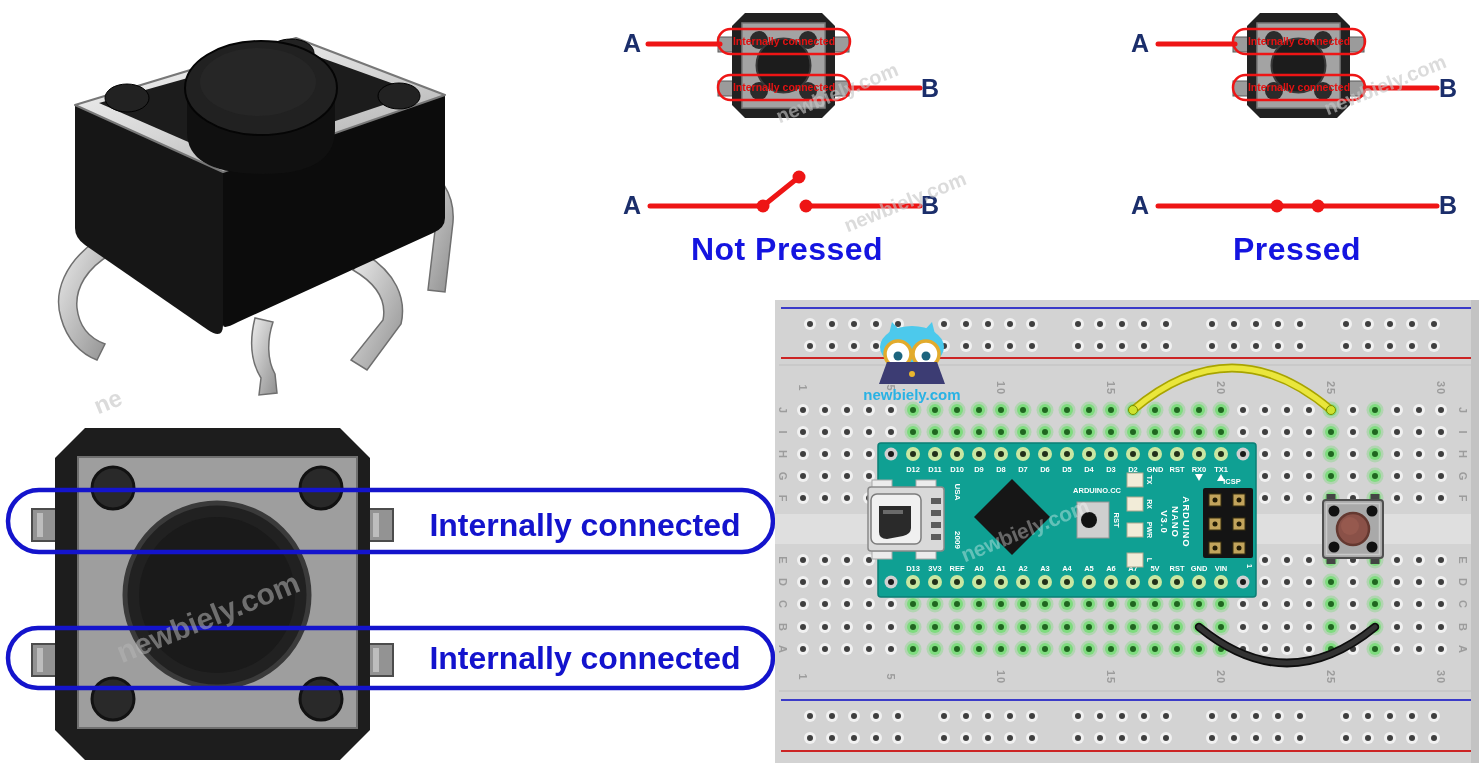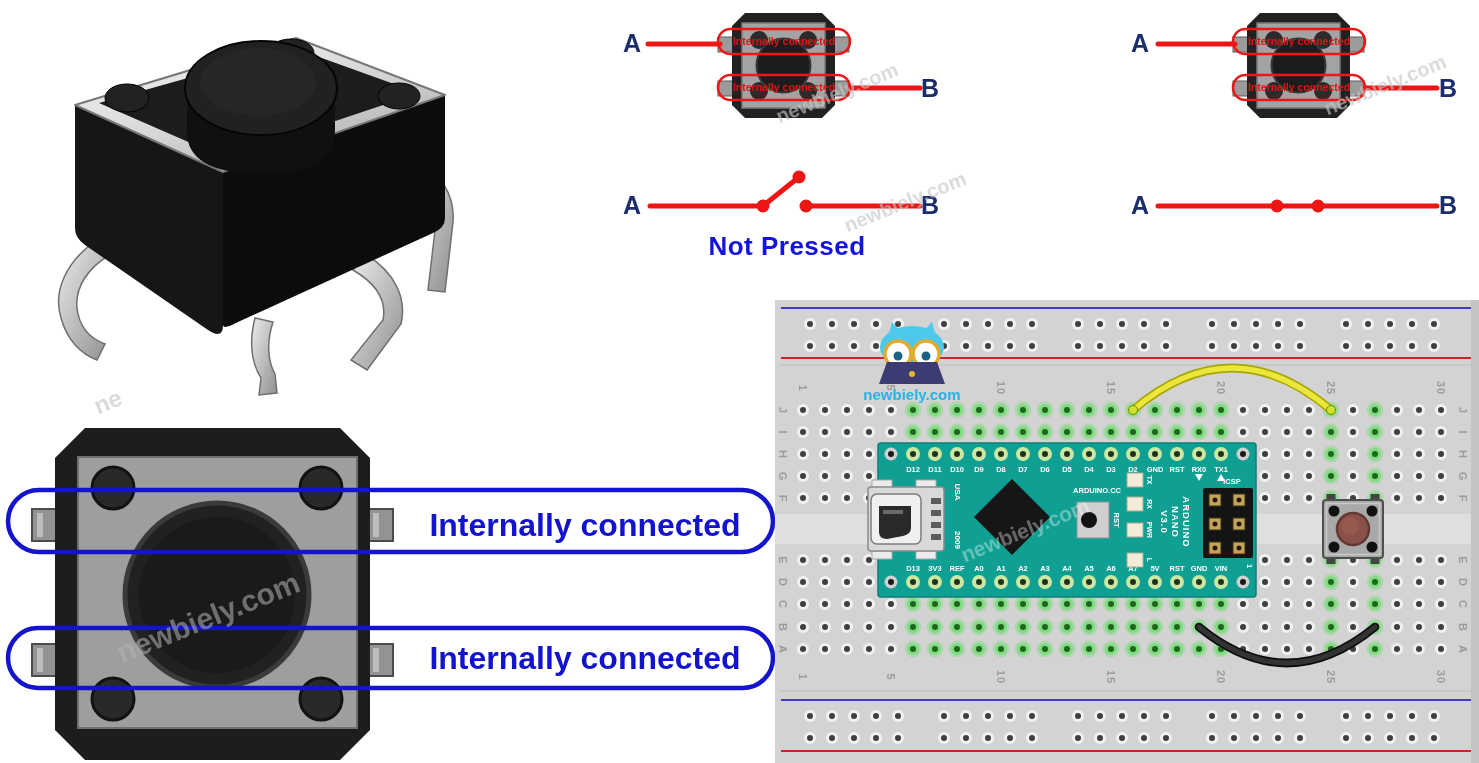--- a/index.html
+++ b/index.html
@@ -1,21 +1,21 @@
 <!DOCTYPE html>
 <html><head>
 <meta charset="utf-8">
 <style>
   html,body{margin:0;padding:0;background:#fff;}
   #canvas{position:relative;width:1479px;height:763px;background:#ffffff;overflow:hidden;
           font-family:"Liberation Sans",sans-serif;}
   .abs{position:absolute;}
   .terminal{position:absolute;width:40px;height:32px;line-height:32px;text-align:center;
             font-size:25px;font-weight:bold;color:#1b2e6b;}
-  .caption{position:absolute;width:250px;text-align:center;font-size:26px;font-weight:bold;
+  .caption{position:absolute;width:250px;text-align:center;font-size:32px;font-weight:bold;
            color:#1414e0;letter-spacing:.5px;}
   .internal-sm{position:absolute;width:124px;height:15px;line-height:15px;text-align:center;
                font-size:10.5px;font-weight:bold;color:#e31212;white-space:nowrap;}
   .internal-lg{position:absolute;width:340px;height:38px;line-height:38px;text-align:center;
                font-size:32px;font-weight:bold;color:#1313cd;white-space:nowrap;}
   .wm{position:absolute;color:#c6c6c6;font-weight:bold;opacity:.62;white-space:nowrap;
       transform:rotate(-22deg);transform-origin:left center;}
   svg text{font-family:"Liberation Sans",sans-serif;}
 </style>
 </head>
@@ -125,20 +125,21 @@
         <circle cx="177" cy="206" r="6.5"></circle>
           <circle cx="218" cy="206" r="6.5"></circle>
       </g>
     </svg>
     <div class="terminal" style="left:20px;top:27px">A</div>
     <div class="terminal" style="left:328px;top:72px">B</div>
     <div class="internal-sm" style="left:137px;top:34px">Internally connected</div>
     <div class="internal-sm" style="left:137px;top:80px">Internally connected</div>
     <div class="terminal" style="left:20px;top:189px">A</div>
     <div class="terminal" style="left:328px;top:189px">B</div>
+    <div class="caption" style="left:72px;top:231px">Pressed</div>
   </div>
 
   <div class="abs" style="left:0;top:420px;width:790px;height:343px">
     <svg class="abs" style="left:0;top:0" width="790" height="343" viewBox="0 0 790 343">
       <g fill="#939393" stroke="#4c4c4c" stroke-width="2">
         <rect x="32" y="89" width="25" height="32"></rect>
           <rect x="368" y="89" width="25" height="32"></rect>
         <rect x="32" y="224" width="25" height="32"></rect>
           <rect x="368" y="224" width="25" height="32"></rect>
       </g>

